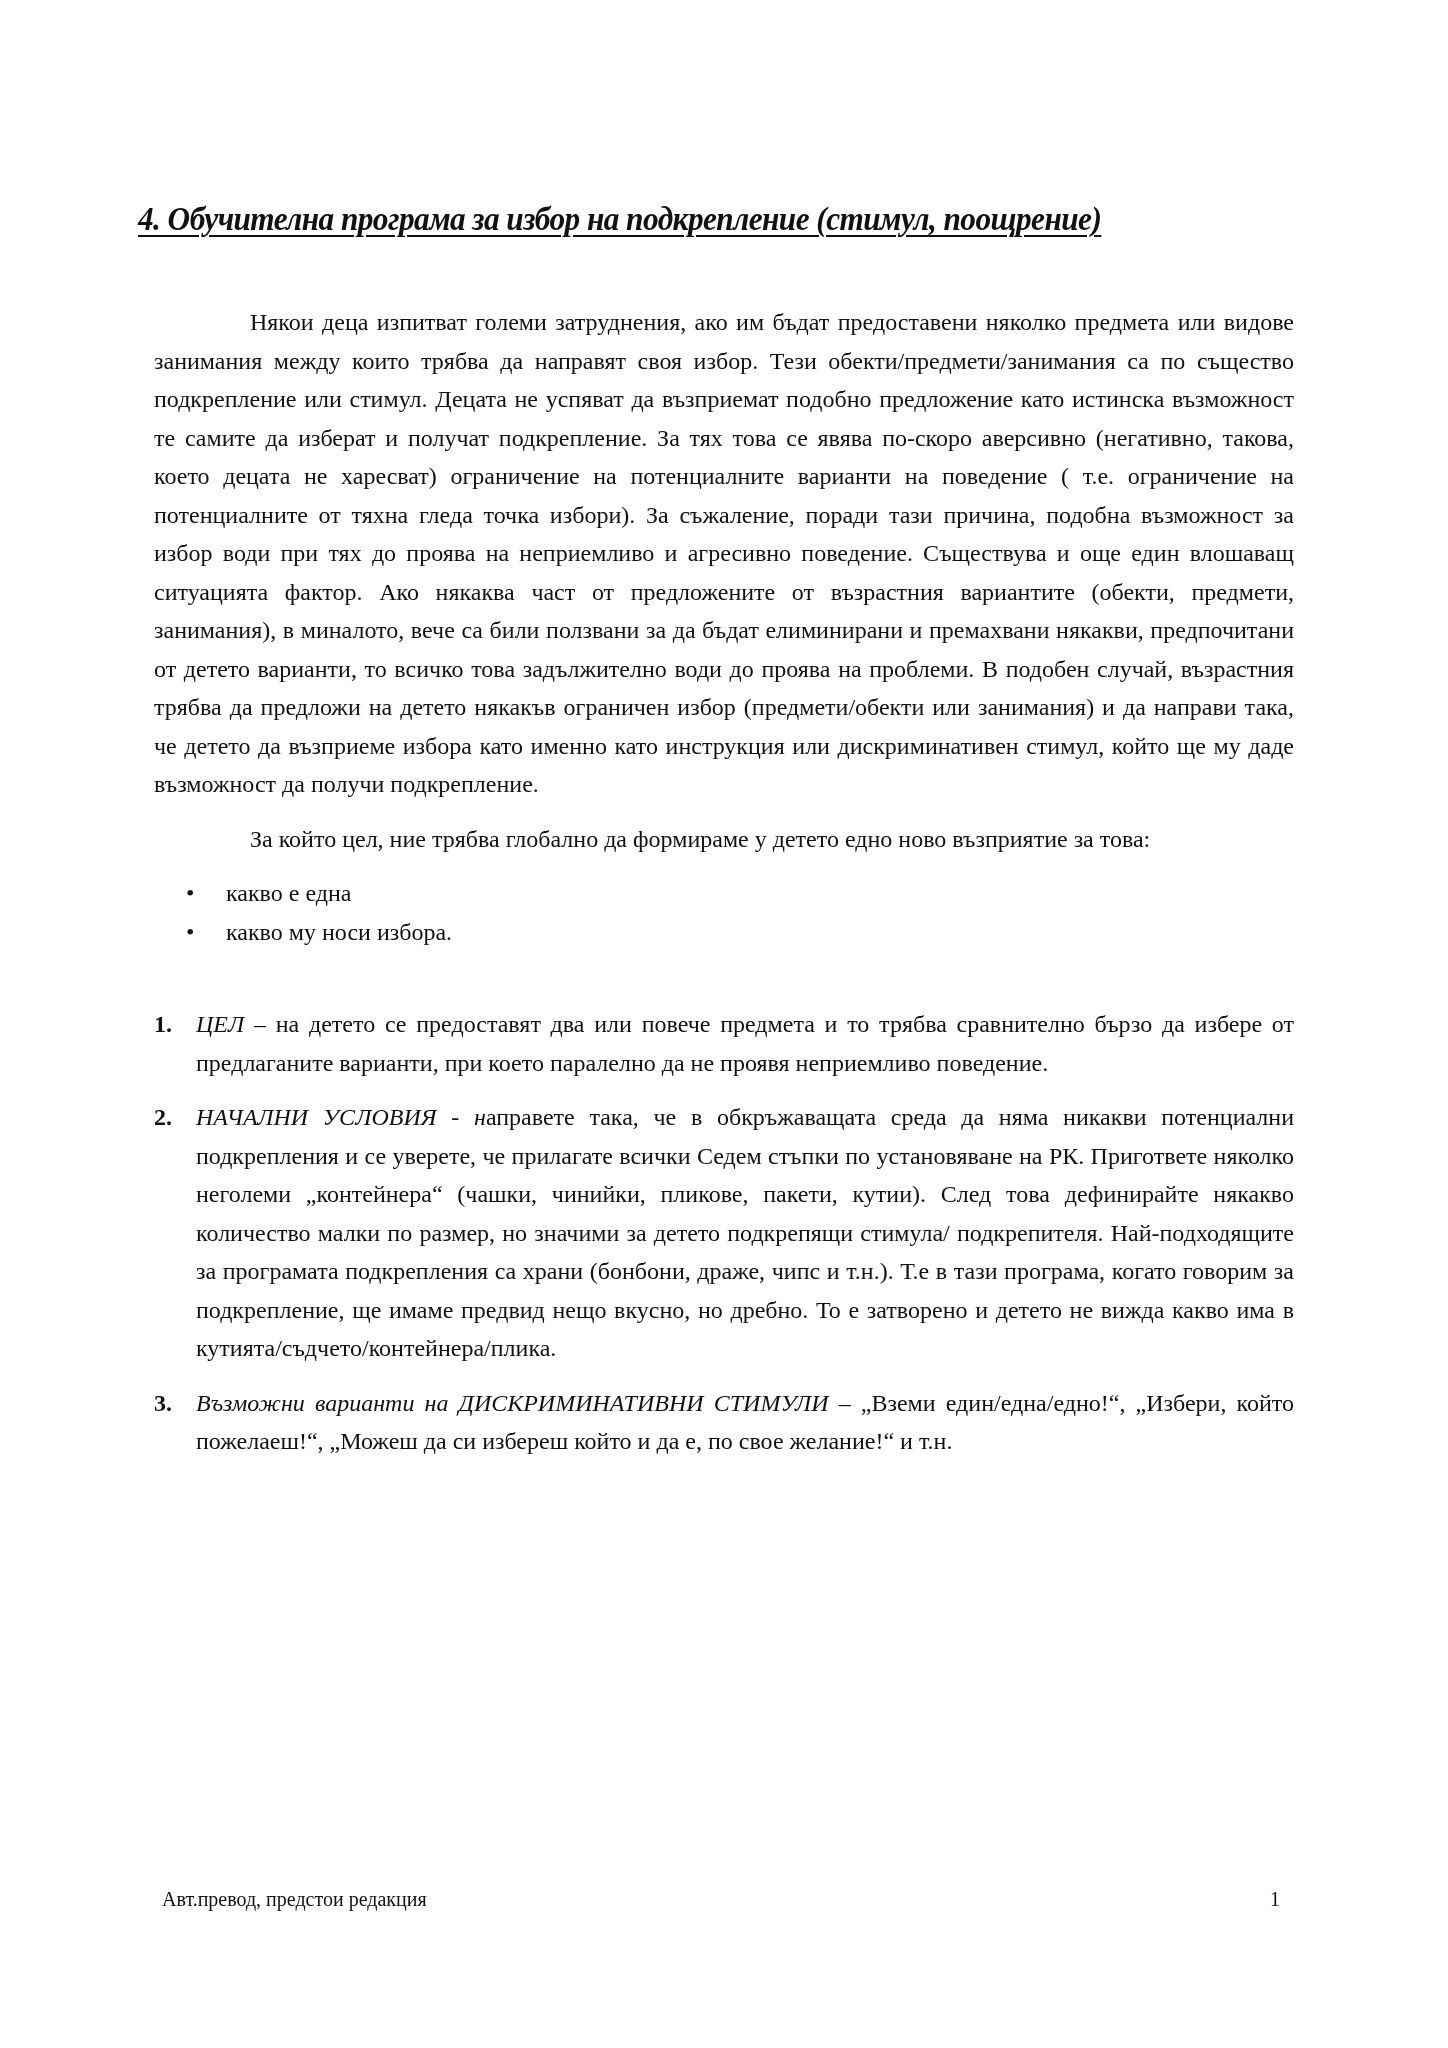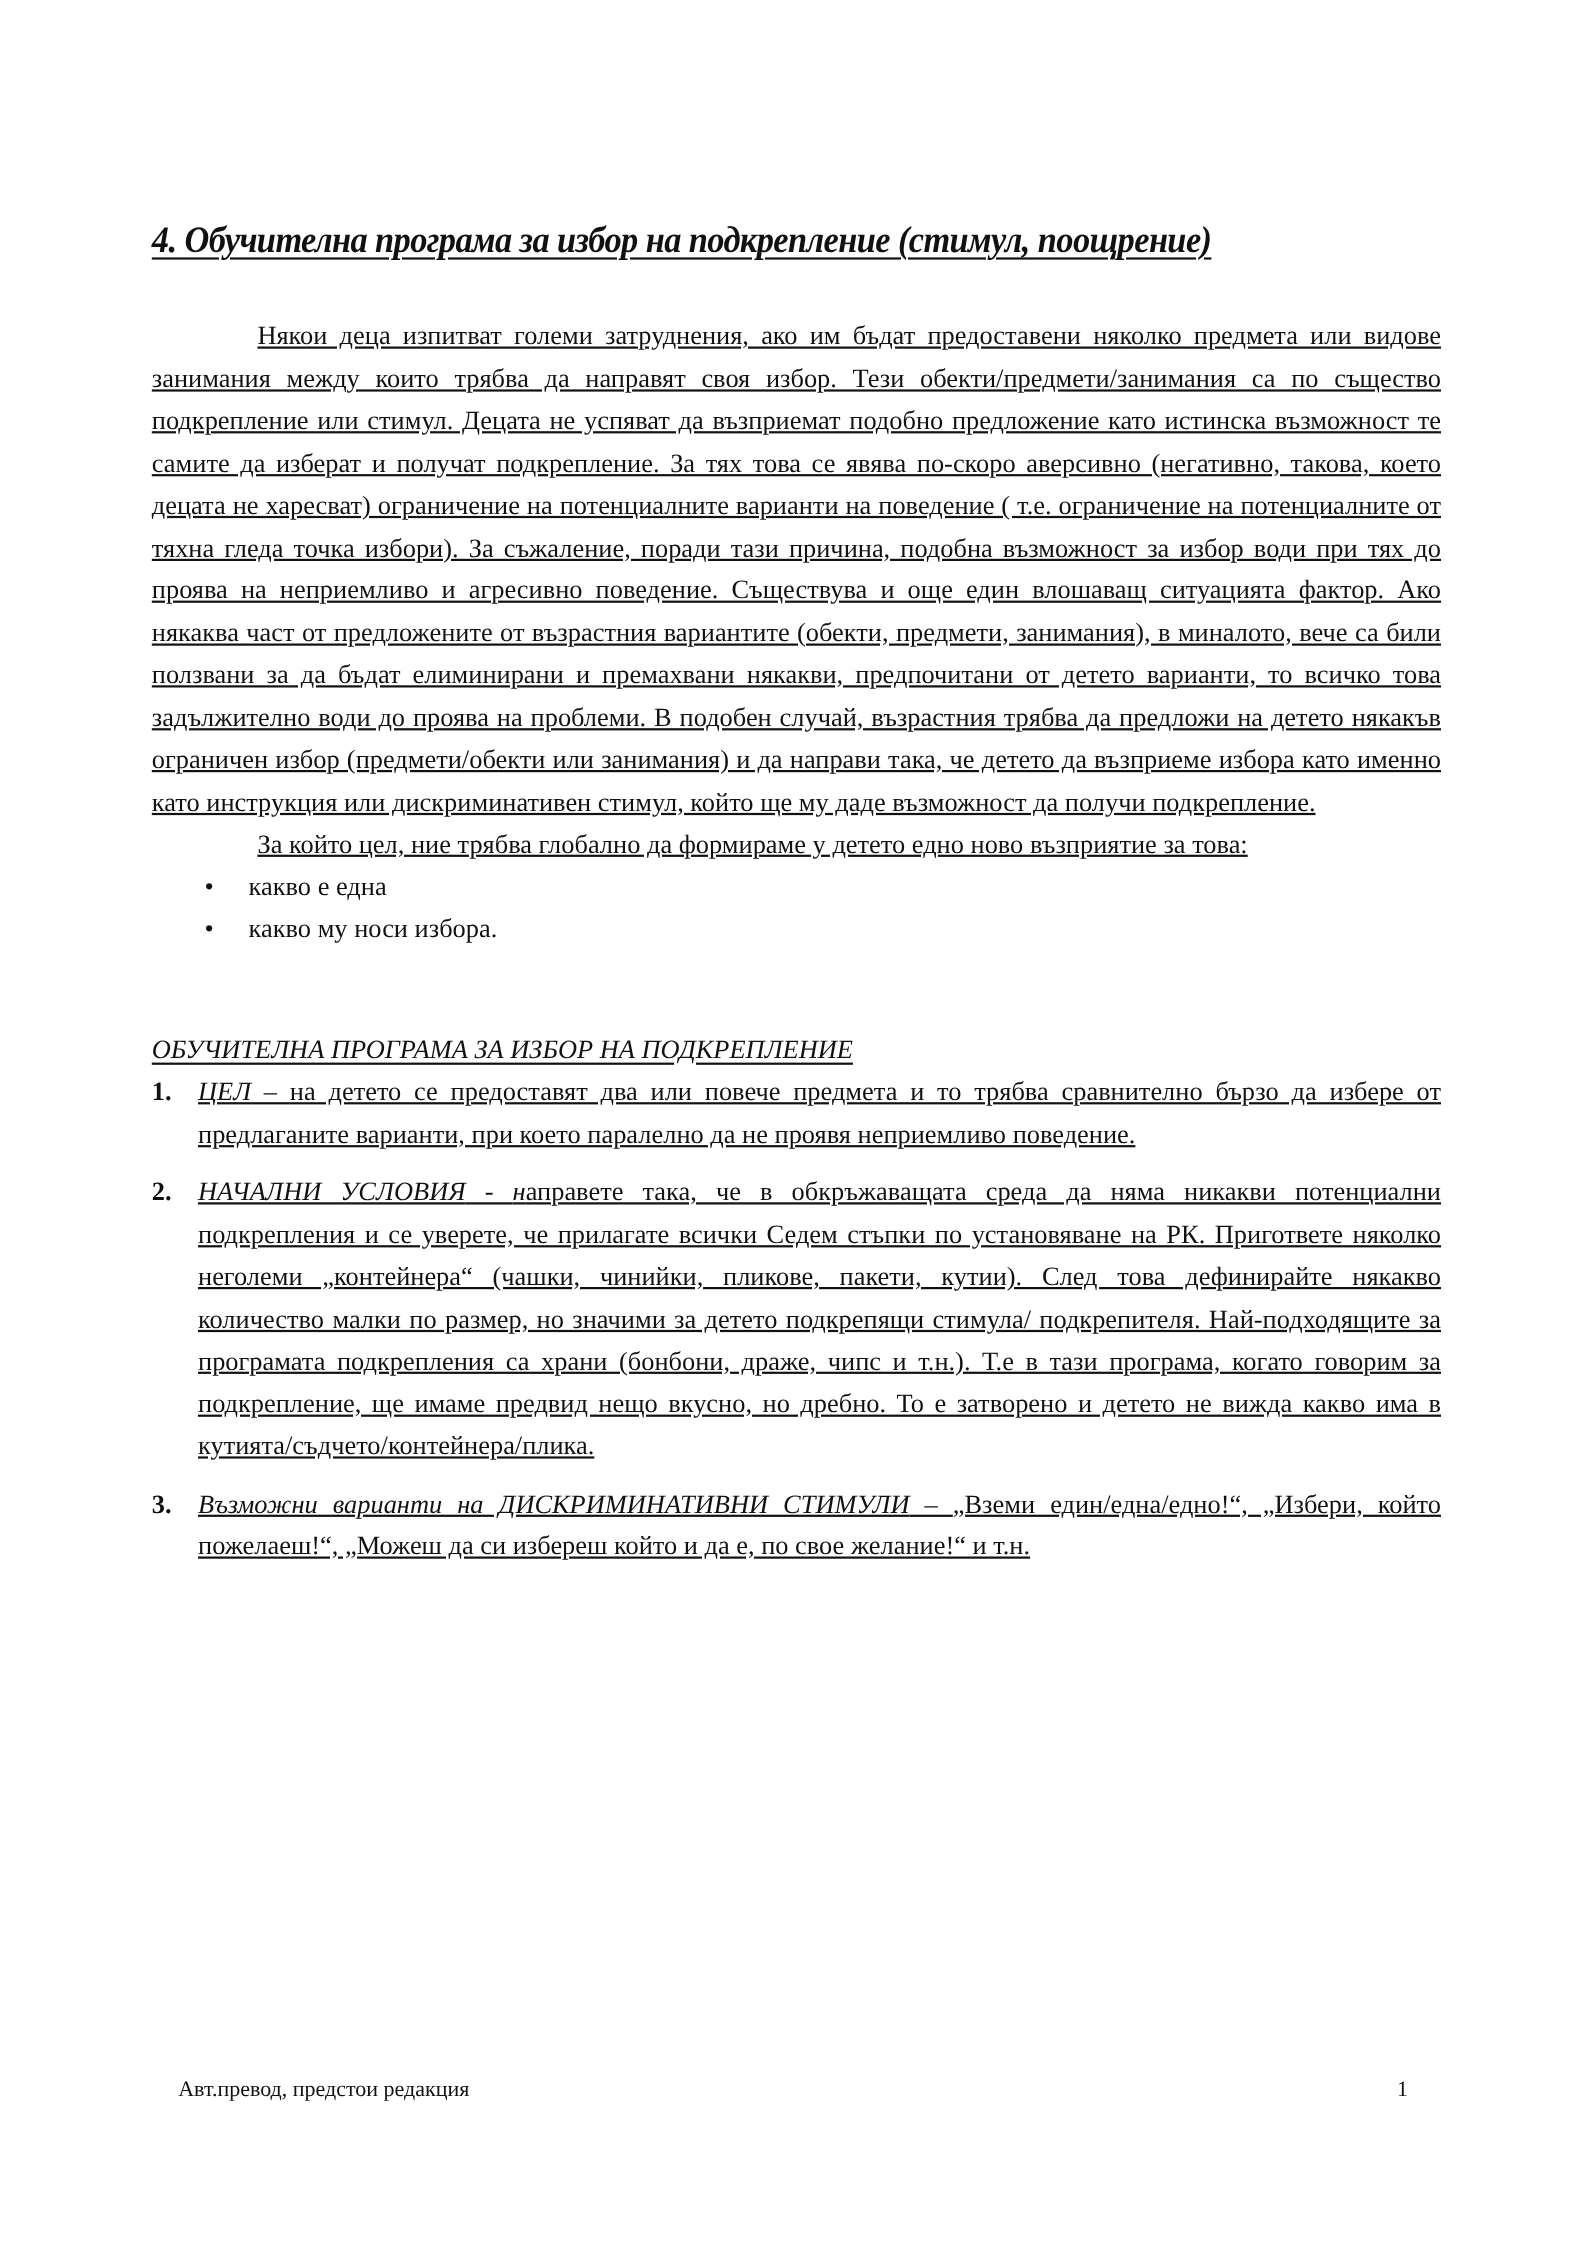--- a/index.html
+++ b/index.html
@@ -48,22 +48,21 @@
   .body {
     position: absolute;
     left: 138px;
     top: 287px;
     width: 1172px;
     font-size: 24px;
     line-height: 38.5px;
     text-align: justify;
   }
   .body p {
-    margin: 0;
-    text-decoration: underline;
+    margin: 16px;
   }
   .indent {
     text-indent: 96px;
   }
   .bullets {
     list-style: none;
     margin: 0;
     padding: 0;
   }
   .bullets li {
@@ -134,21 +133,20 @@
       </li>
       <li>
         <span class="bullet">•</span>
         <span>какво му носи избора.</span>
       </li>
     </ul>
 
     <div class="spacer"></div>
 
 
-    <p class="section-heading">ОБУЧИТЕЛНА ПРОГРАМА ЗА ИЗБОР НА ПОДКРЕПЛЕНИЕ</p>
 
     <p class="numbered">
       <span class="num">1.</span>
       <span class="it">ЦЕЛ</span><span> – </span><span>на детето се предоставят два или повече предмета и то трябва сравнително бързо да избере от предлаганите варианти, при което паралелно да не проявя неприемливо поведение.</span>
     </p>
 
     <p class="numbered">
       <span class="num">2.</span>
       <span class="it">НАЧАЛНИ УСЛОВИЯ</span><span class="it"> - </span><span class="it">н</span><span>аправете така, че в обкръжаващата среда да няма никакви потенциални подкрепления и се уверете, че прилагате всички Седем стъпки по установяване на РК. Пригответе няколко неголеми „контейнера“ (чашки, чинийки, пликове, пакети, кутии). След това дефинирайте някакво количество малки по размер, но значими за детето подкрепящи стимула/ подкрепителя. Най-подходящите за програмата подкрепления са храни (бонбони, драже, чипс и т.н.). Т.е в тази програма, когато говорим за подкрепление, ще имаме предвид нещо вкусно, но дребно. То е затворено и детето не вижда какво има в кутията/съдчето/контейнера/плика.</span>
     </p>

